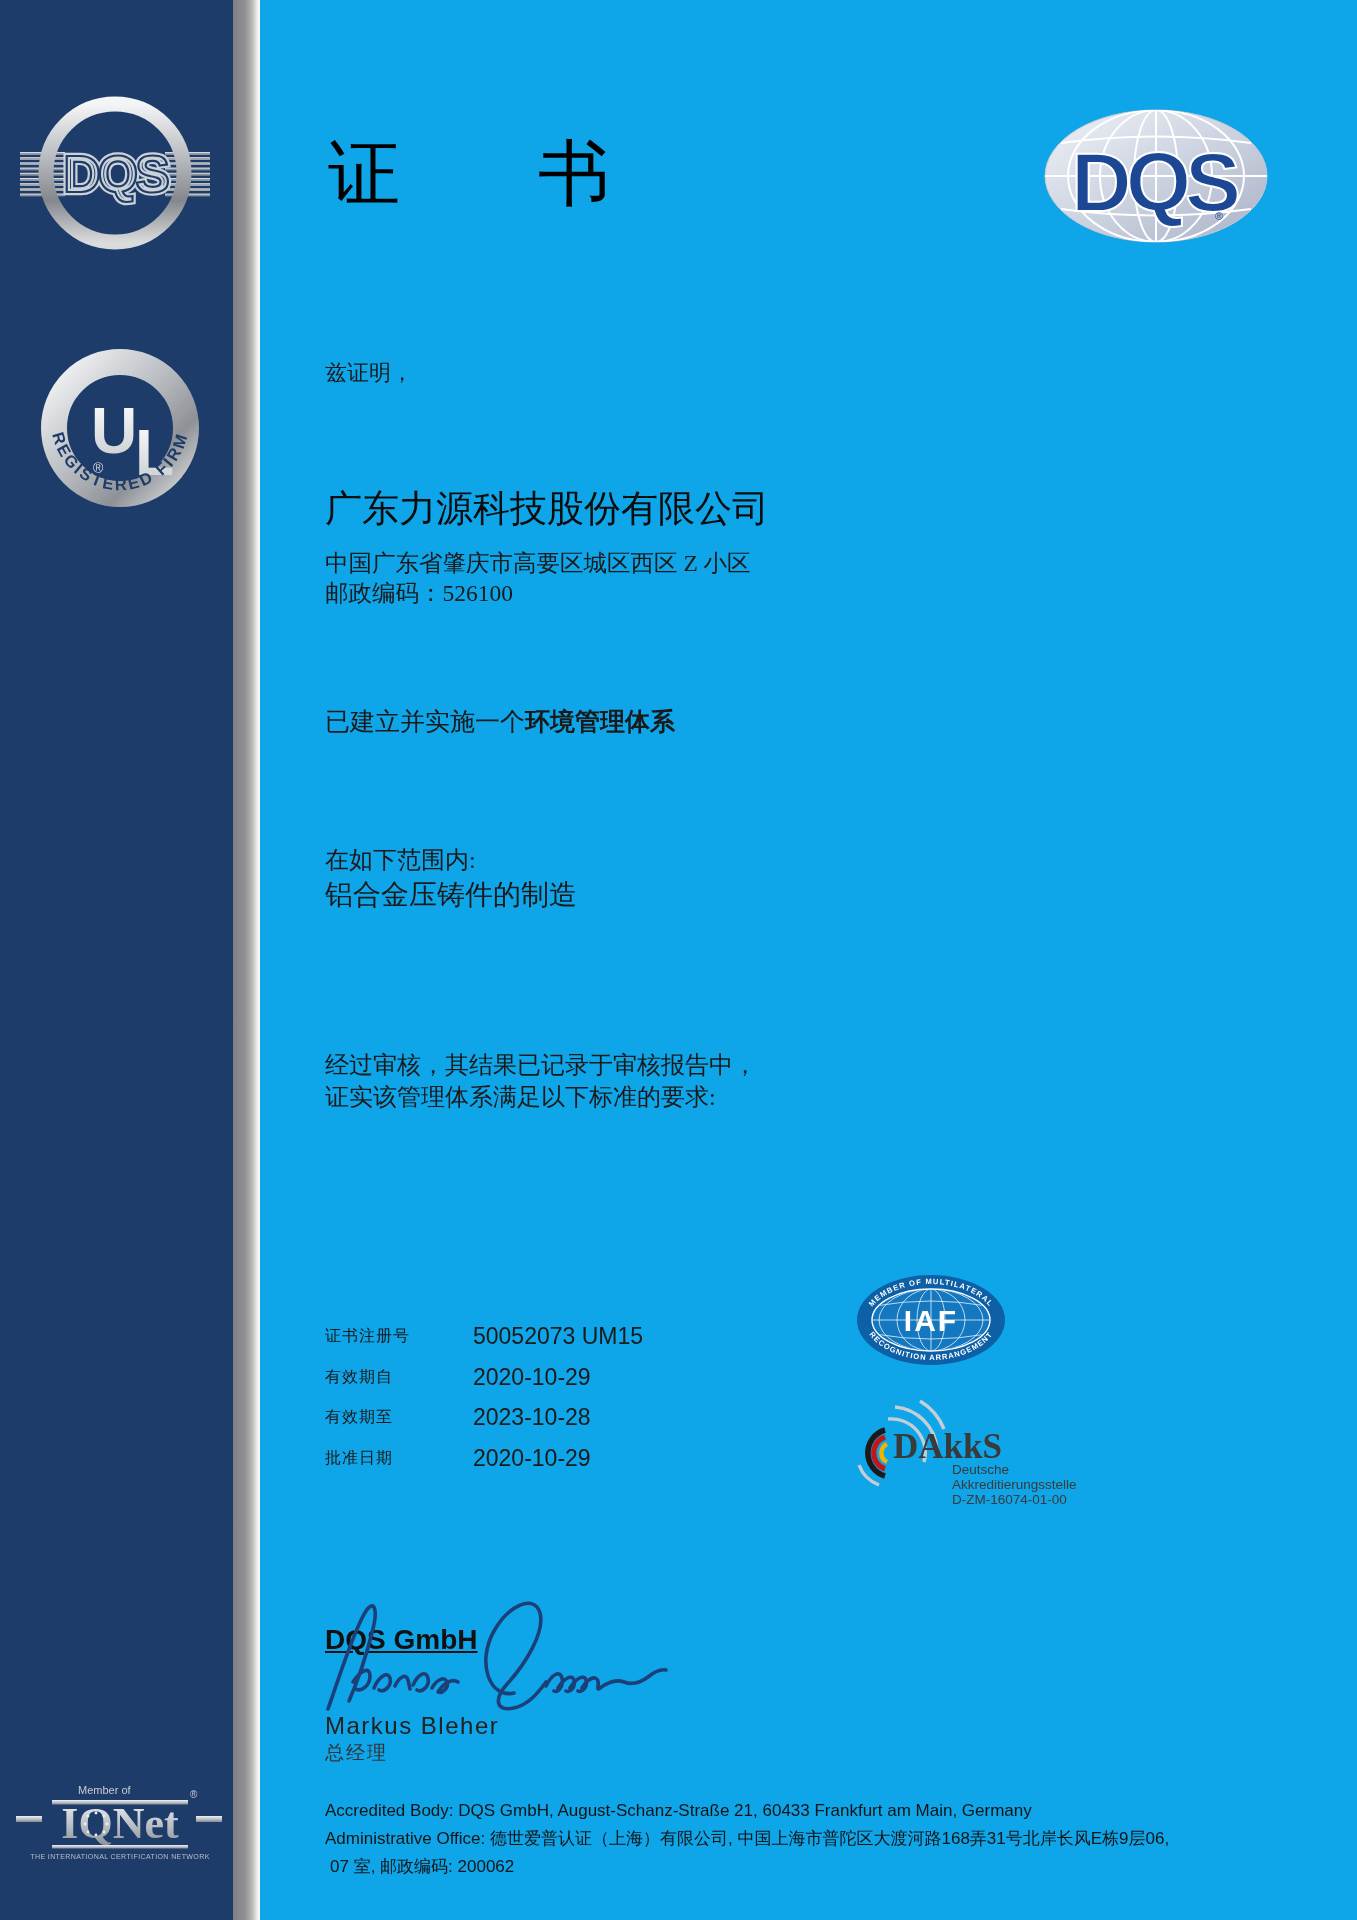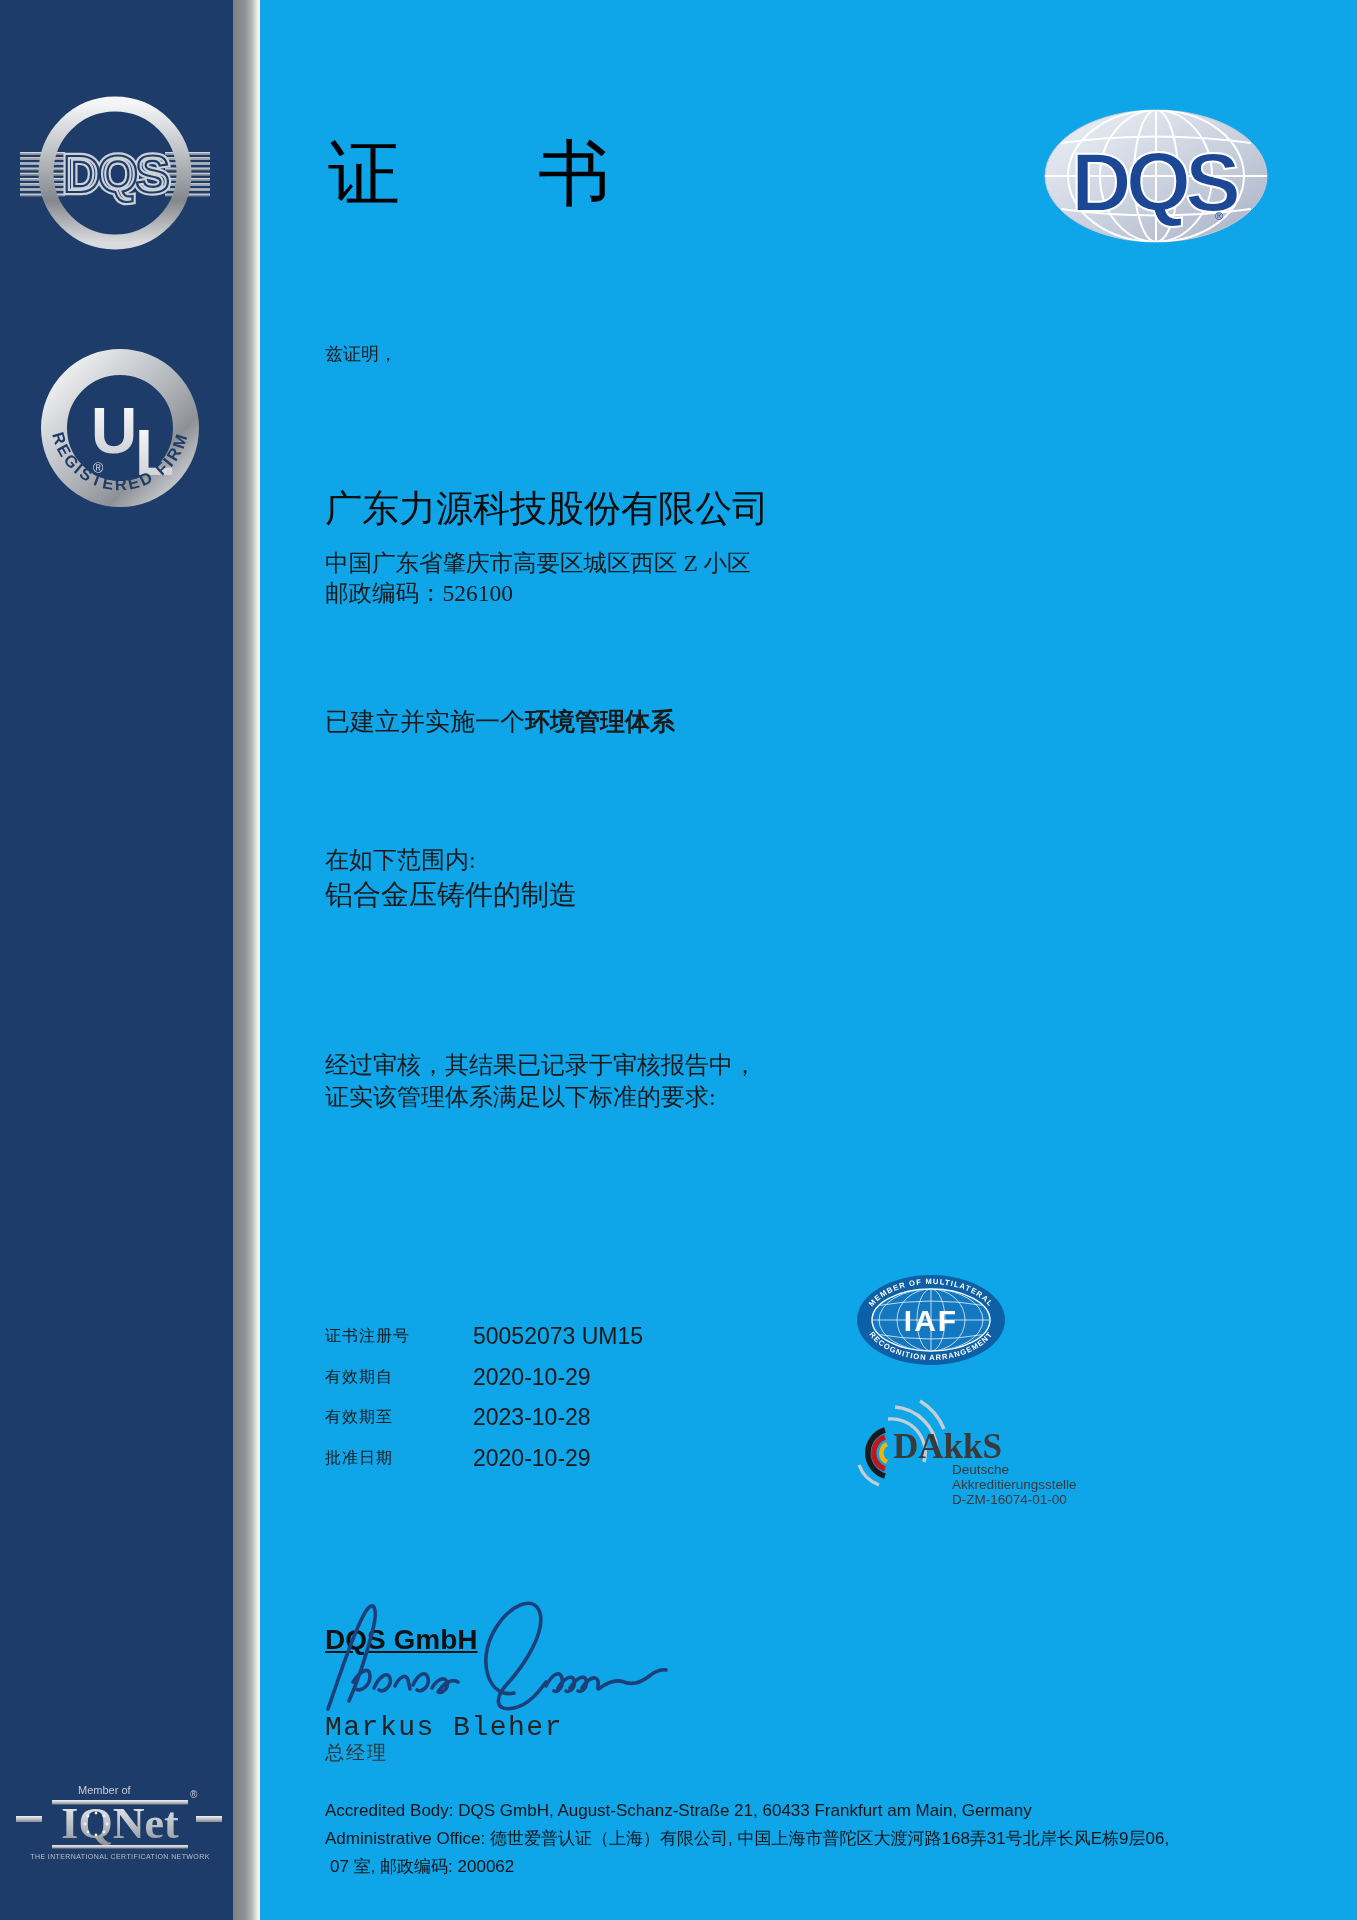--- a/index.html
+++ b/index.html
@@ -5,37 +5,37 @@
   html,body{margin:0;padding:0;background:#e8e8e8;}
   .page{position:relative;width:1357px;height:1920px;background:#0ea5e9;overflow:hidden;
         font-family:"Liberation Sans",sans-serif;color:#1a1a1a;margin:0 auto;}
   .sidebar{position:absolute;left:0;top:0;width:233px;height:1920px;background:#1e3c69;}
   .edge-shadow{position:absolute;left:233px;top:0;width:27px;height:1920px;
         background:linear-gradient(90deg,#7e8084 0%,#8f9194 45%,#b7b8b6 70%,#e9e9e7 88%,#ffffff 100%);}
   .abs{position:absolute;}
   .serif{font-family:"Liberation Serif","DejaVu Serif",serif;}
   .sans{font-family:"Liberation Sans","DejaVu Sans",sans-serif;}
   .doc-title{left:328px;top:126px;font-size:72px;letter-spacing:138px;color:#000;white-space:nowrap;}
-  .intro{left:325px;top:342px;font-size:18px;}
+  .intro{left:325px;top:358px;font-size:22px;}
   .company-name{left:325px;top:484px;font-size:37px;color:#0d0d0d;white-space:nowrap;}
   .company-address{left:325px;top:547px;font-size:23.5px;white-space:nowrap;}
   .company-postal{left:325px;top:577px;font-size:23.5px;white-space:nowrap;text-align:right;}
   .system-line{left:325px;top:705px;font-size:25px;white-space:nowrap;}
   .system-line b{font-weight:bold;}
   .scope-intro{left:325px;top:844px;font-size:24px;}
   .scope-text{left:325px;top:876px;font-size:28px;}
   .audit1{left:325px;top:1049px;font-size:24px;white-space:nowrap;}
   .audit2{left:325px;top:1081px;font-size:24px;white-space:nowrap;}
   .standard{left:325px;top:1159px;font-size:39px;font-weight:bold;letter-spacing:.5px;color:#000;}
   .details{left:325px;top:1316px;width:420px;}
   .detail-row{height:40.7px;display:flex;align-items:center;}
   .detail-label{width:148px;font-family:Liberation Serif, serif;font-size:16px;letter-spacing:1px;}
   .detail-value{font-size:23px;}
   .issuer{left:325px;top:1624px;font-size:28px;font-weight:bold;color:#111;text-decoration:underline;}
-  .signer-name{left:325px;top:1712px;font-size:28px;letter-spacing:1.5px;color:#222;font-family:Liberation Mono, monospace;}
+  .signer-name{left:325px;top:1712px;font-size:24px;letter-spacing:1.5px;color:#222;}
   .signer-title{left:325px;top:1740px;font-size:19px;letter-spacing:2px;color:#333;}
   .footer{left:325px;top:1797px;font-size:17px;line-height:28px;color:#141414;white-space:nowrap;}
   .footer .l3{padding-left:5px;}
   svg text{user-select:none;}
 </style>
 </head>
 <body>
 
 <div class="page">
 

